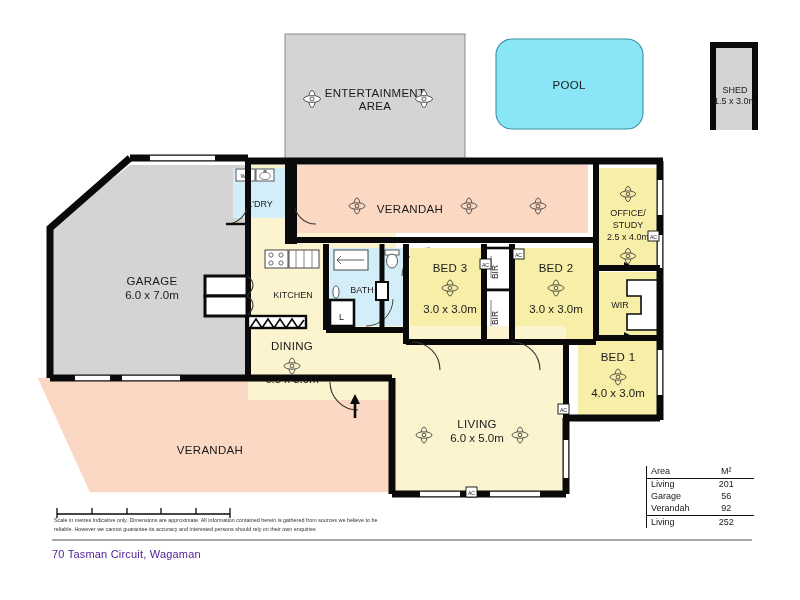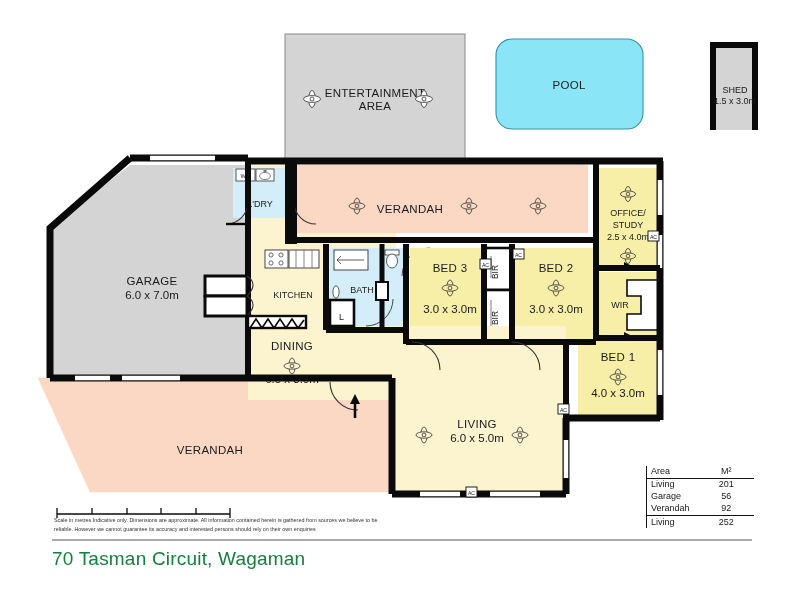--- a/index.html
+++ b/index.html
@@ -33,22 +33,22 @@
   .smalllabel {
     font-size: 9px;
   }
   .tinylabel {
     font-size: 5.5px;
   }
   .addr {
     position: absolute;
     left: 52px;
     top: 548px;
-    font-size: 19px;
-    color: #15803d;
+    font-size: 11px;
+    color: #4c1d95;
     font-family: "Liberation Sans", sans-serif;
     letter-spacing: 0.2px;
   }
   .disclaimer {
     position: absolute;
     left: 54px;
     top: 516px;
     width: 340px;
     font-size: 5.4px;
     line-height: 1.75;

